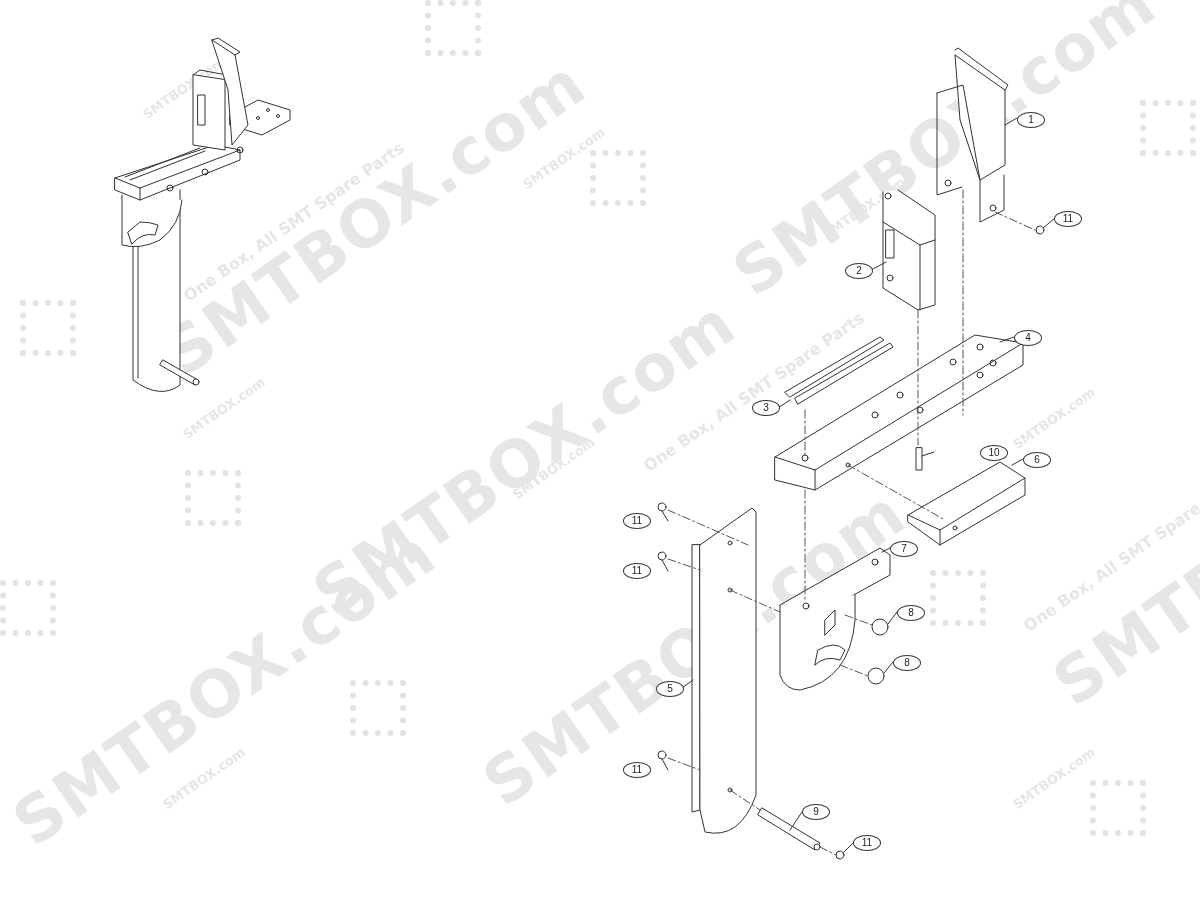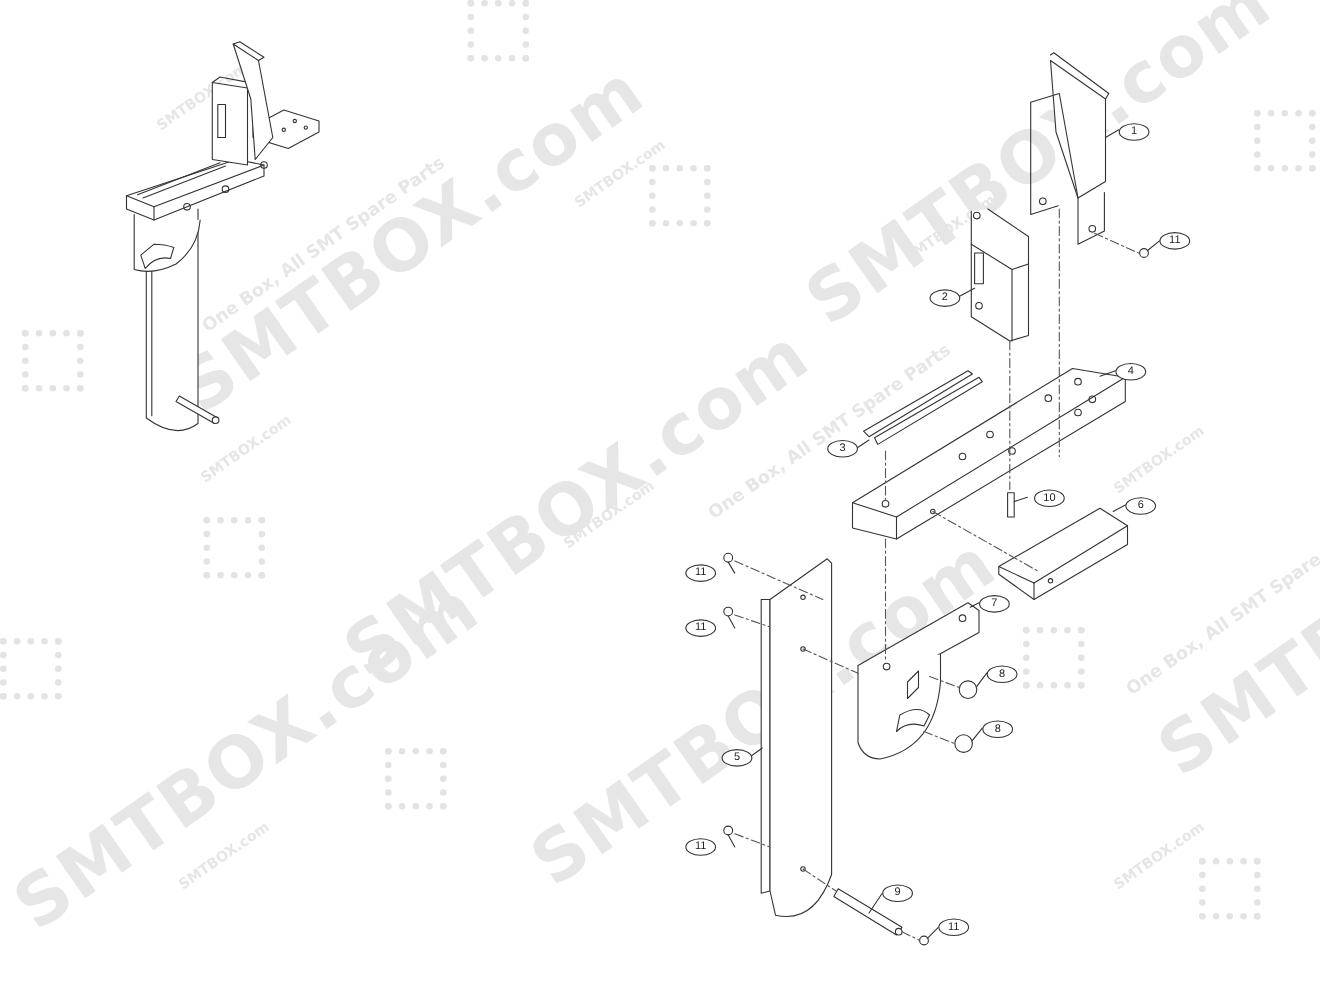--- a/index.html
+++ b/index.html
@@ -203,19 +203,19 @@
   <div class="label" style="left:1017px;top:112px;">1</div>
   <div class="label" style="left:845px;top:263px;">2</div>
   <div class="label" style="left:752px;top:400px;">3</div>
   <div class="label" style="left:1014px;top:330px;">4</div>
   <div class="label" style="left:656px;top:681px;">5</div>
   <div class="label" style="left:1023px;top:452px;">6</div>
   <div class="label" style="left:890px;top:541px;">7</div>
   <div class="label" style="left:897px;top:605px;">8</div>
   <div class="label" style="left:893px;top:655px;">8</div>
   <div class="label" style="left:802px;top:804px;">9</div>
-  <div class="label" style="left:940px;top:445px;">10</div>
+  <div class="label" style="left:980px;top:445px;">10</div>
   <div class="label" style="left:1054px;top:211px;">11</div>
   <div class="label" style="left:623px;top:513px;">11</div>
   <div class="label" style="left:623px;top:563px;">11</div>
   <div class="label" style="left:623px;top:762px;">11</div>
   <div class="label" style="left:853px;top:835px;">11</div>
 </div>
 
 </body></html>

